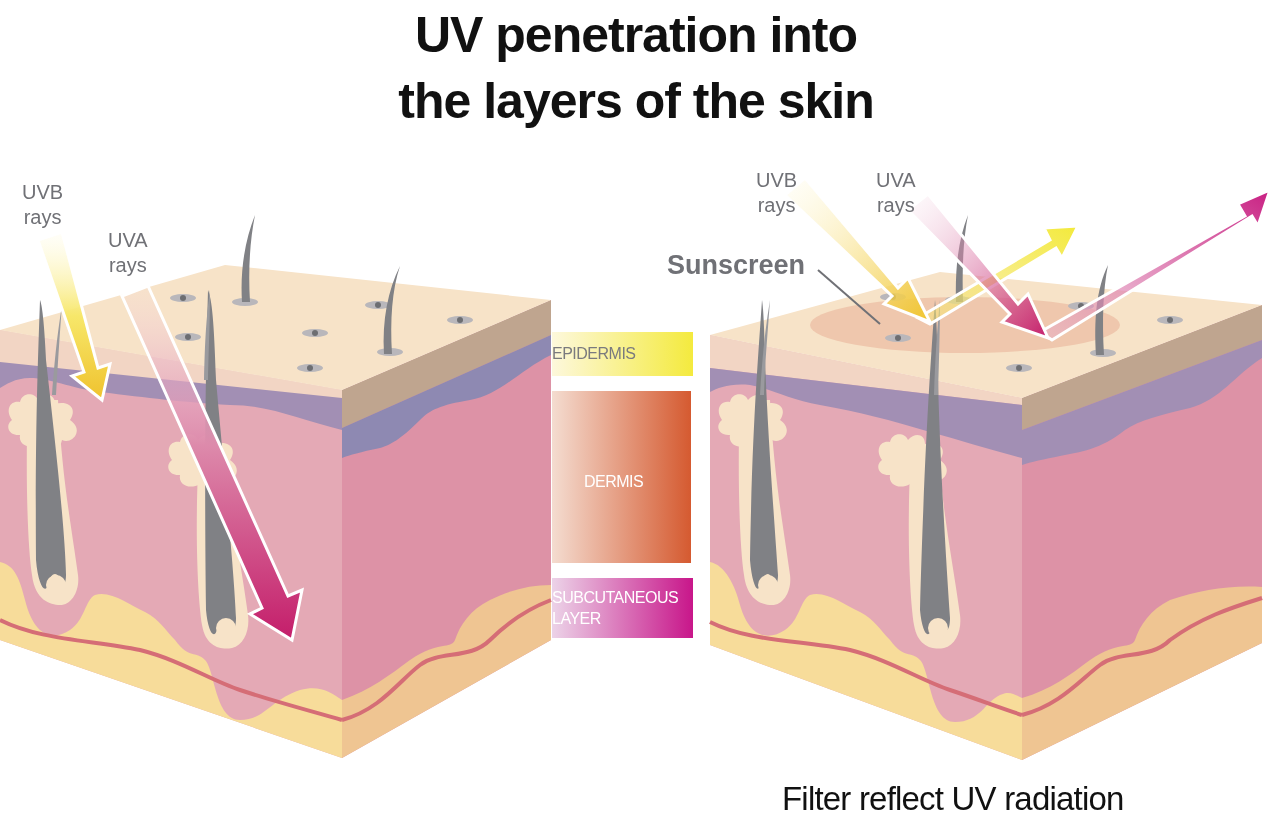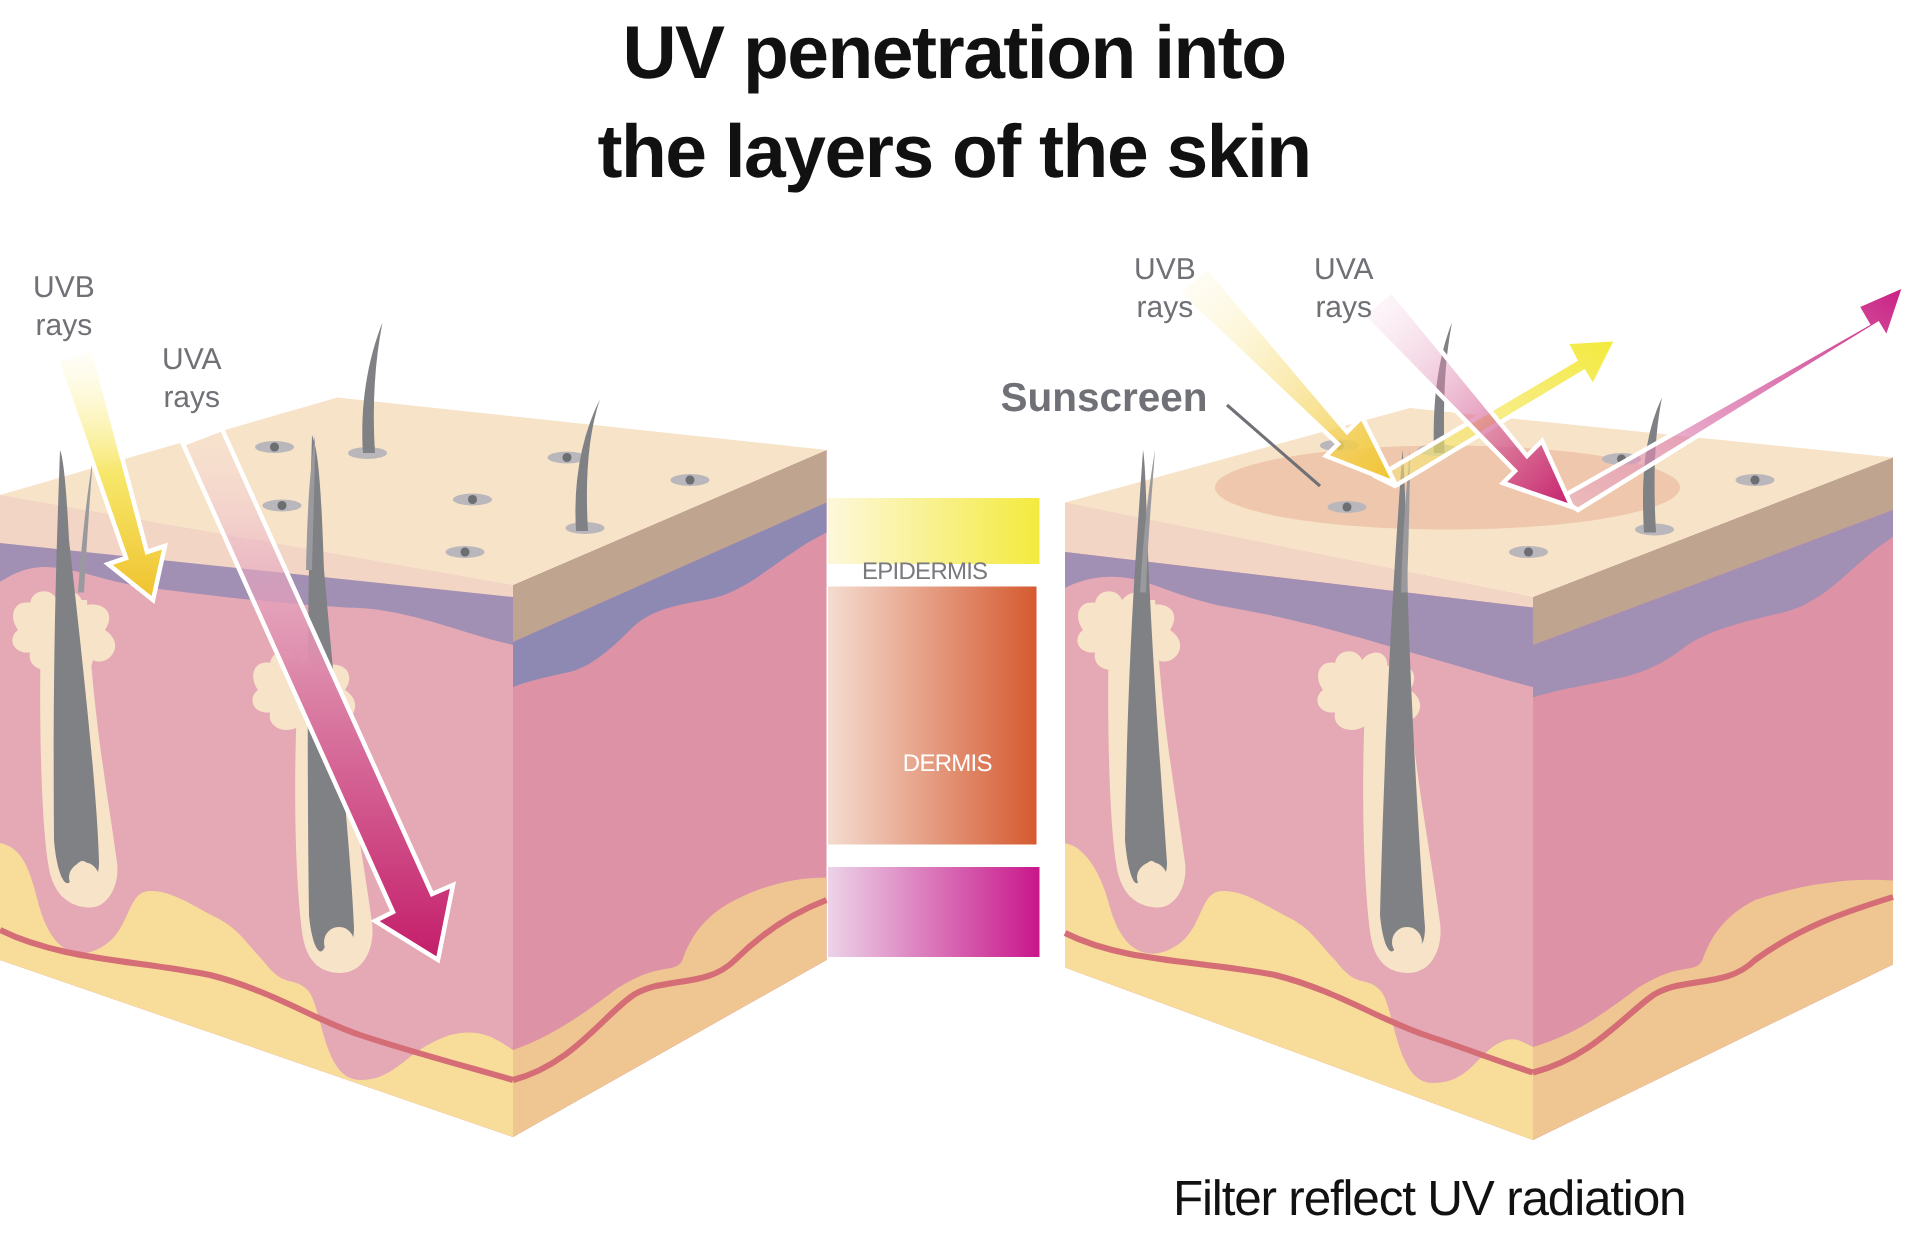--- a/index.html
+++ b/index.html
@@ -3,21 +3,21 @@
 <meta charset="utf-8">
 <style>
   html, body { margin:0; padding:0; background:#ffffff; }
   body { width:1272px; height:824px; position:relative; overflow:hidden; font-family:"Liberation Sans", sans-serif; }
   #stage { position:absolute; left:0; top:0; width:1272px; height:824px; }
   .title { position:absolute; left:0; width:1272px; text-align:center; font-family:"Liberation Sans", sans-serif; font-weight:bold; color:#111111; font-size:50px; letter-spacing:-1px; line-height:58px; }
   .title.l1 { top:6px; }
   .title.l2 { top:72px; }
   .ray-label { position:absolute; font-family:"Liberation Sans", sans-serif; color:#707176; font-size:20px; line-height:25px; text-align:center; }
   .sunscreen { position:absolute; left:667px; top:250px; font-family:"Liberation Sans", sans-serif; font-weight:bold; color:#707176; font-size:27px; }
-  .legend-box { position:absolute; font-family:"Liberation Sans", sans-serif; text-align:center; font-size:16px; line-height:21px; box-sizing:border-box; padding-right:12px; letter-spacing:-0.5px;margin-top:28px; }
+  .legend-box { position:absolute; font-family:"Liberation Sans", sans-serif; text-align:left; font-size:16px; line-height:21px; box-sizing:border-box; padding-right:12px; letter-spacing:-0.5px; }
   .caption { position:absolute; top:780px; font-family:"Liberation Sans", sans-serif; color:#111111; font-size:33px; letter-spacing:-0.8px; }
 </style>
 </head>
 <body>
 
 <div id="stage">
 <svg width="1272" height="824" viewBox="0 0 1272 824" xmlns="http://www.w3.org/2000/svg">
   <defs>
     <linearGradient id="uvbGradL" x1="0" y1="0" x2="0" y2="1">
       <stop offset="0" stop-color="#fffbe0" stop-opacity="0.2"></stop>
@@ -222,16 +222,20 @@
 </div>
 <div class="ray-label" style="left:876px; top:168px;">
   <div>UVA</div>
   <div>rays</div>
 </div>
 <div class="sunscreen">Sunscreen</div>
 
 
 <div class="legend-box" style="left:552px; top:343px; width:141px; color:#7a7a7e;">EPIDERMIS</div>
 <div class="legend-box" style="left:552px; top:471px; width:139px; color:#ffffff;padding-left:32px;">DERMIS</div>
+<div class="legend-box" style="left:552px; top:587px; width:141px; color:#ffffff; padding-right:10px;">
+  <div>SUBCUTANEOUS</div>
+  <div>LAYER</div>
+</div>
 
 
 <div class="caption" style="left:782px;">Filter reflect UV radiation</div>
 </div>
 
 </body></html>

